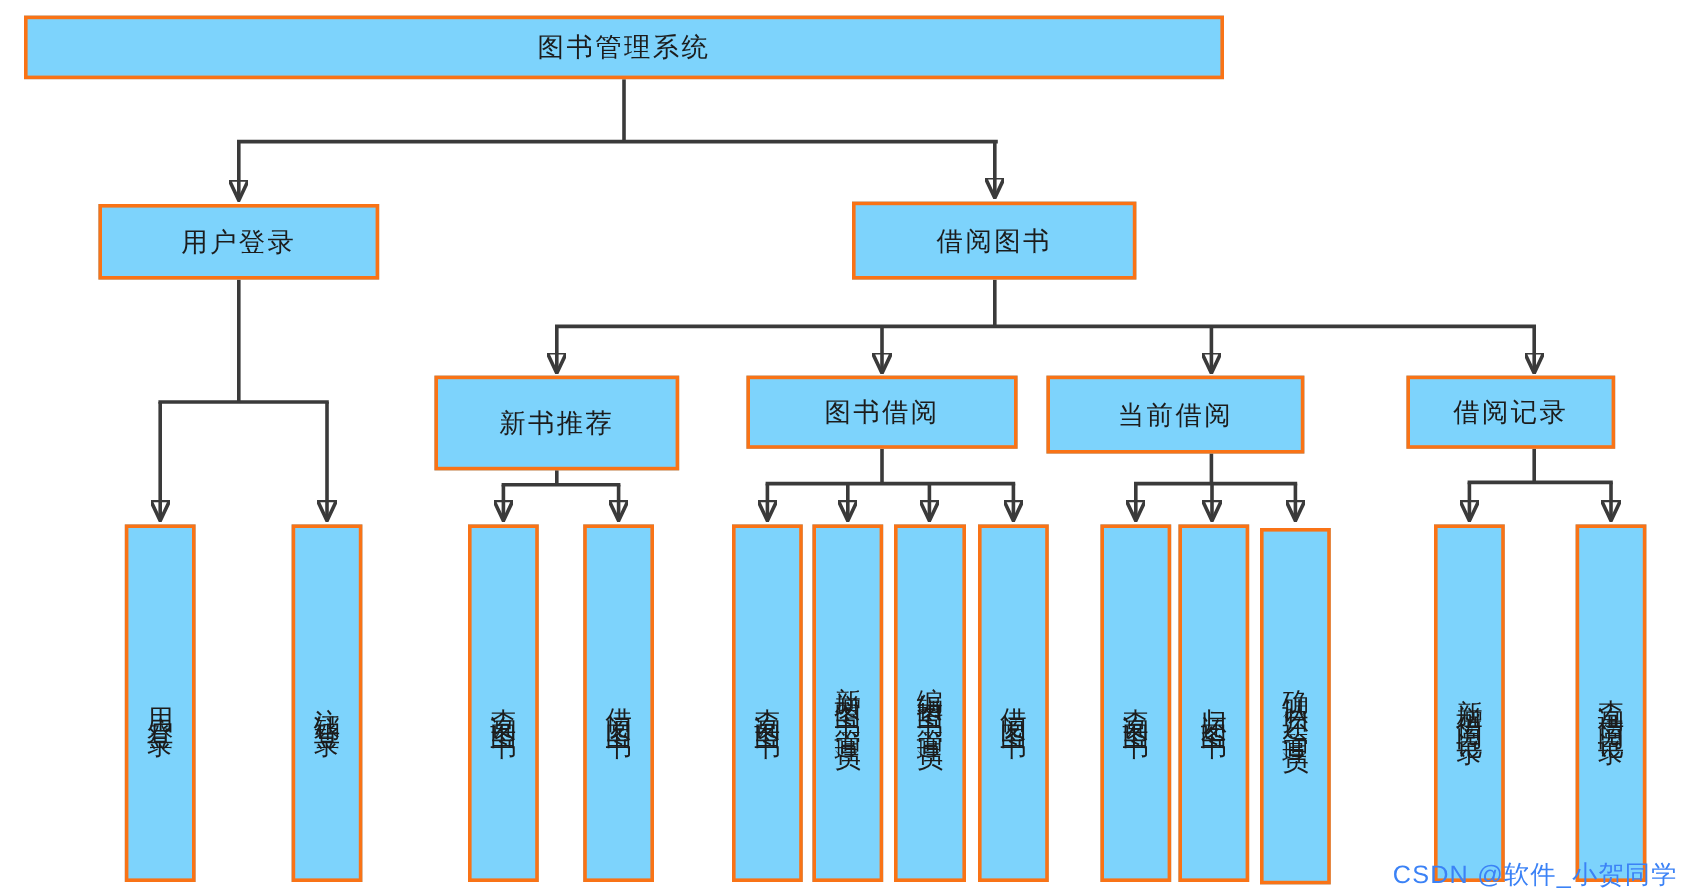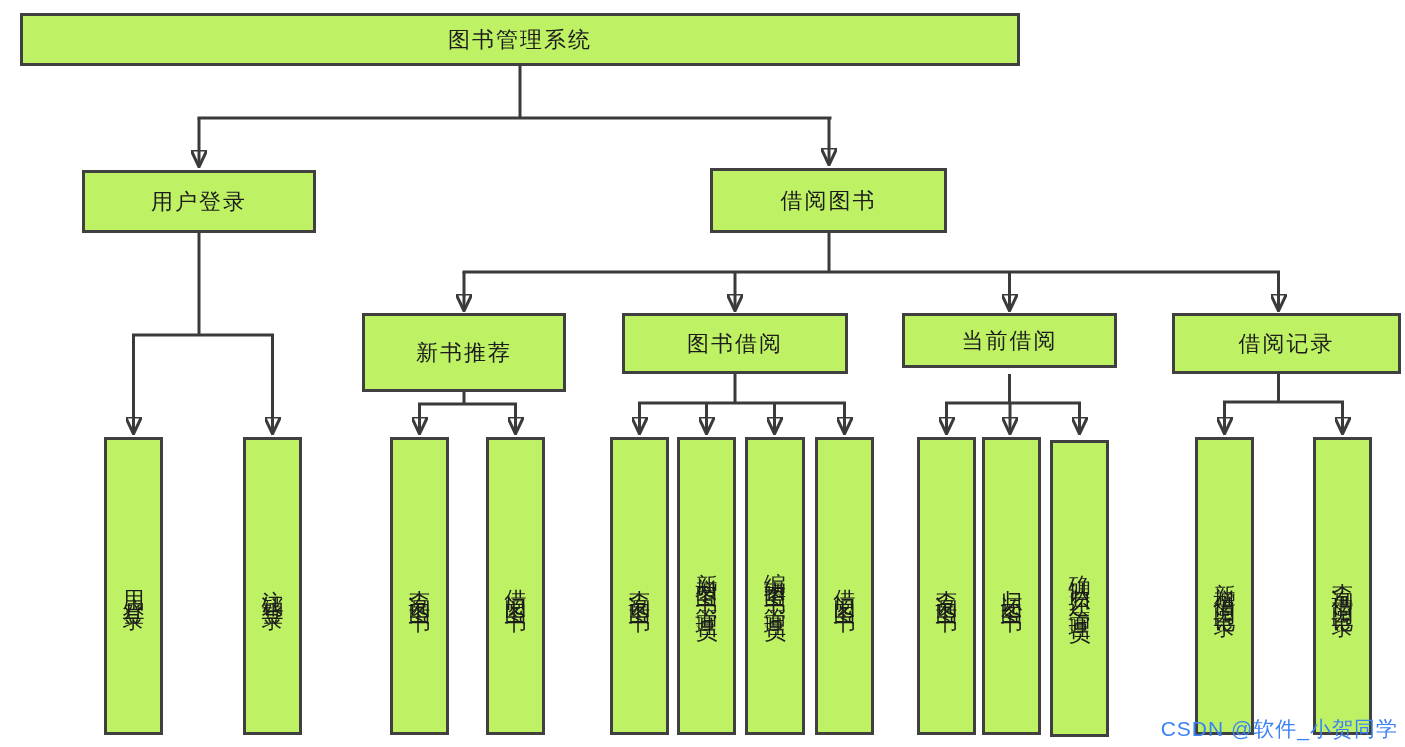--- a/index.html
+++ b/index.html
@@ -22,22 +22,22 @@
     pointer-events: none;
   }
   .connectors path {
     stroke: #3a3a3a;
     stroke-width: 3;
     fill: none;
   }
   .node {
     position: absolute;
     box-sizing: border-box;
-    border: 3px solid #404040;
-    background: #bef264;
+    border: 3px solid #f97316;
+    background: #7dd3fc;
     display: flex;
     align-items: center;
     justify-content: center;
     color: #1c1c1c;
     text-align: center;
   }
   .hnode span {
     font-size: 22px;
     letter-spacing: 2px;
     white-space: nowrap;
@@ -123,24 +123,24 @@
   <div class="node hnode" style="left:710px; top:168px; width:237px; height:65px;">
     <span>借阅图书</span>
   </div>
 
   <div class="node hnode" style="left:362px; top:313px; width:204px; height:79px;">
     <span>新书推荐</span>
   </div>
   <div class="node hnode" style="left:622px; top:313px; width:226px; height:61px;">
     <span>图书借阅</span>
   </div>
-  <div class="node hnode" style="left:902px; top:313px; width:215px; height:55px;">
+  <div class="node hnode" style="left:872px; top:313px; width:215px; height:65px;">
     <span>当前借阅</span>
   </div>
-  <div class="node hnode" style="left:1172px; top:313px; width:229px; height:61px;">
+  <div class="node hnode" style="left:1172px; top:313px; width:174px; height:61px;">
     <span>借阅记录</span>
   </div>
 
   <div class="node vnode" style="left:104px; top:437px; width:59px; height:298px;">
     <span>用户登录</span>
   </div>
   <div class="node vnode" style="left:243px; top:437px; width:59px; height:298px;">
     <span>注销登录</span>
   </div>
 

